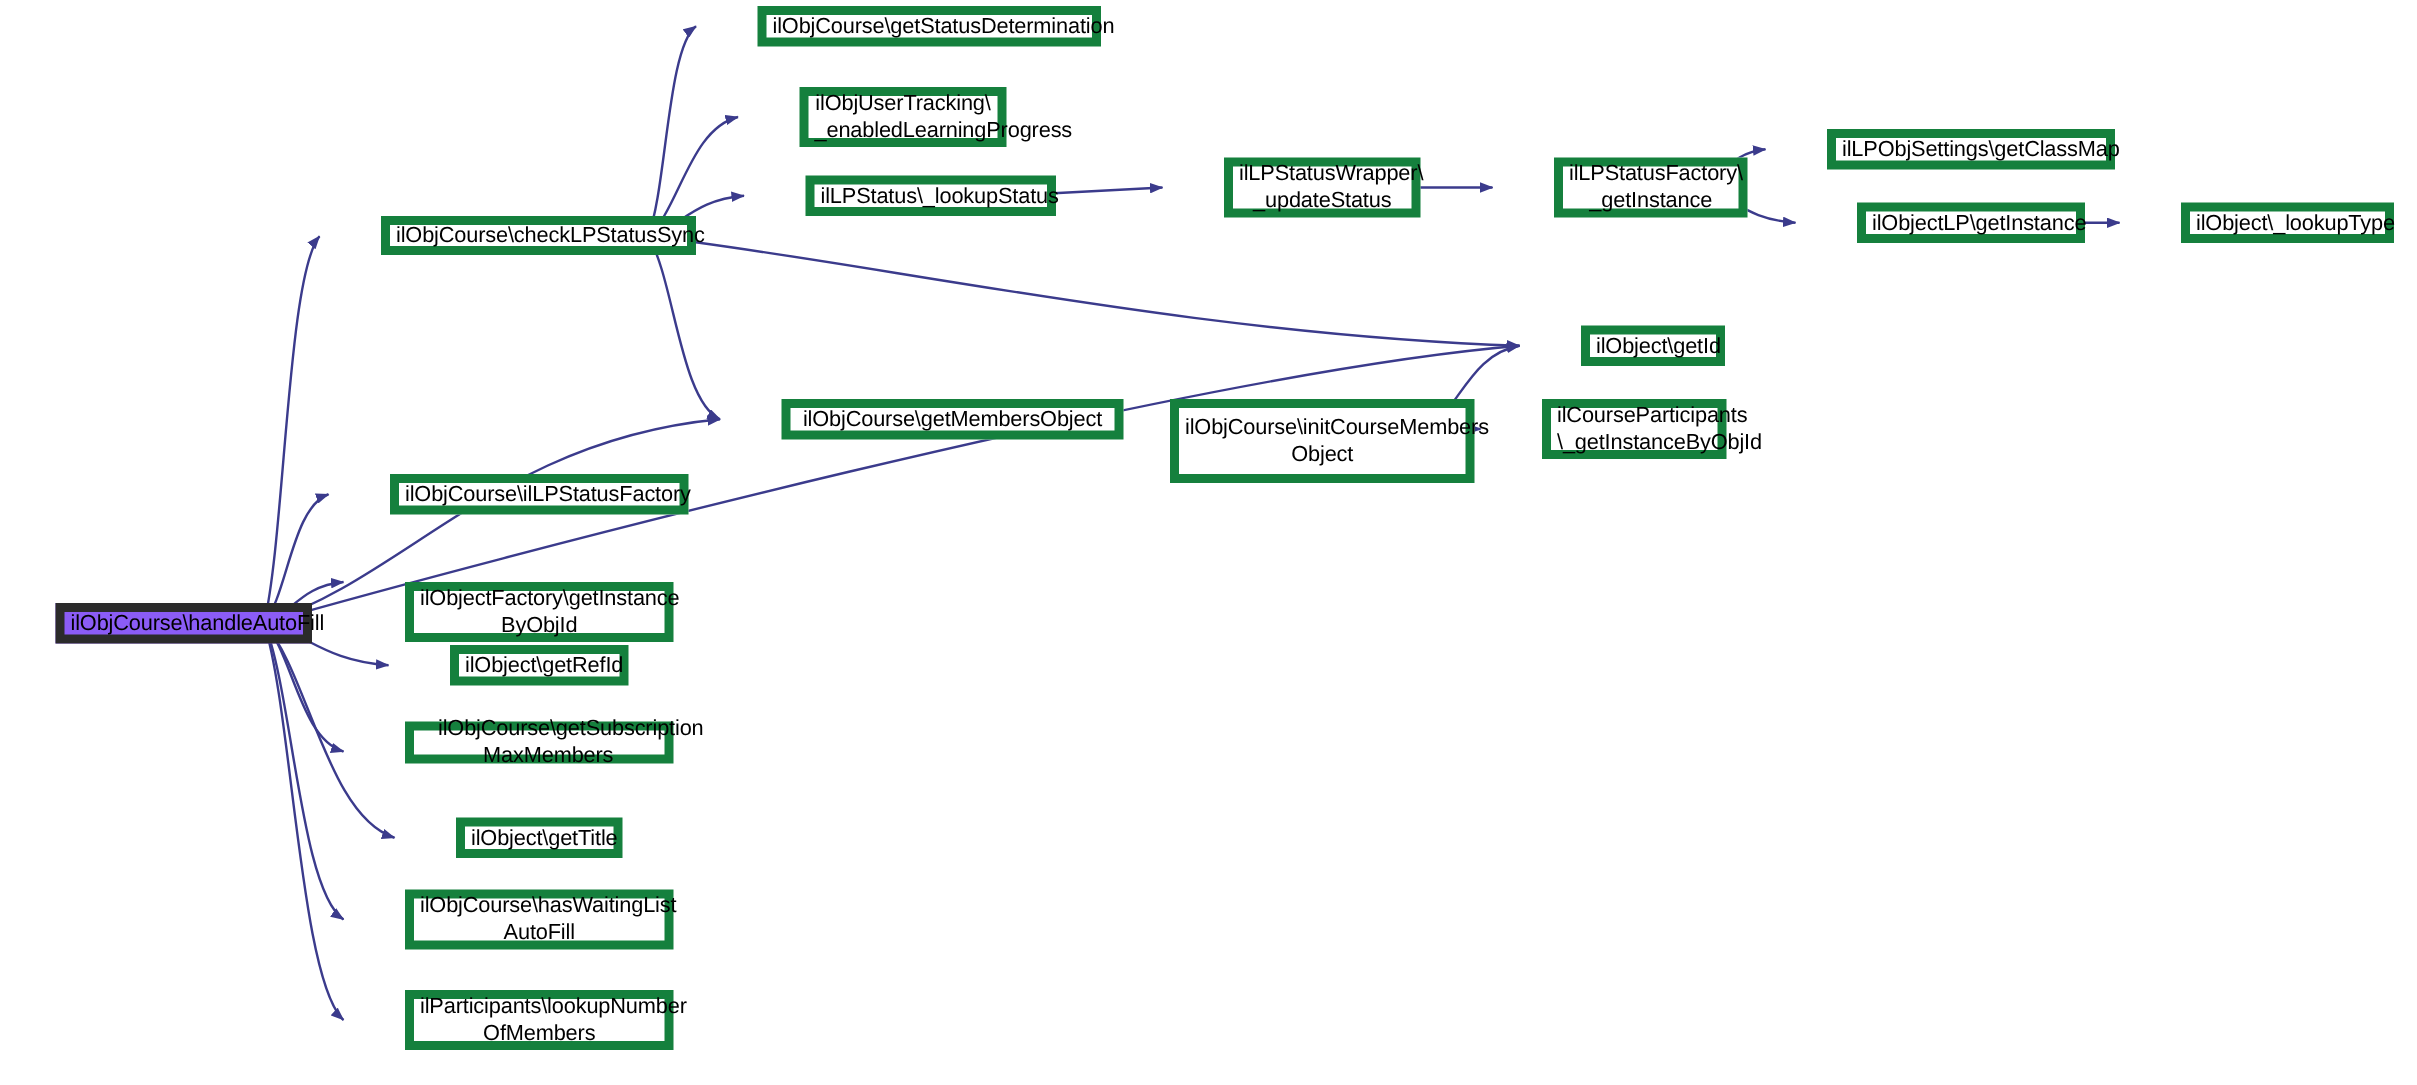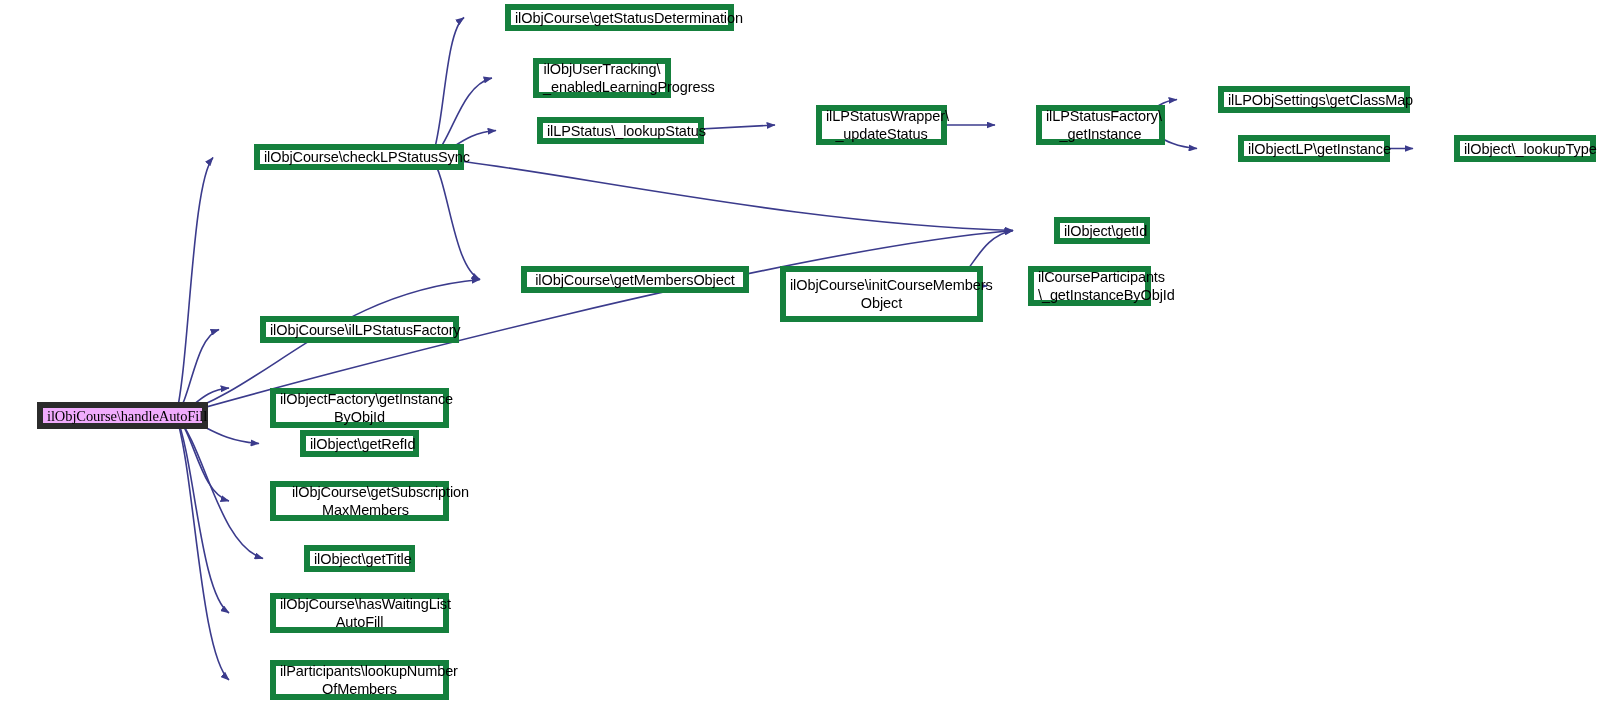--- a/index.html
+++ b/index.html
@@ -35,23 +35,22 @@
     text-align: center;
     font-size: 14.5px;
     line-height: 18px;
     letter-spacing: -0.1px;
     white-space: pre-line;
     padding: 0 4px;
     z-index: 2;
     margin-left: 32px;
   }
   .node.current {
-    background: #f0abfc;
+    background: #8b5cf6;
     border-color: #2b2b2b;
-    font-family: Liberation Serif, serif;
   }
   .node .label {
     display: block;
     width: 100%;
   }
 </style>
 </head>
 <body>
 
 <div id="graph-root">
@@ -104,21 +103,21 @@
       <div class="node" style="left: 1022px; top: 217px; width: 96px; height: 27px;"><span class="label">ilObject\getId</span></div>
       <div class="node" style="left: 489px; top: 266px; width: 228px; height: 27px;"><span class="label">ilObjCourse\getMembersObject</span></div>
       <div class="node" style="left: 748px; top: 266px; width: 203px; height: 56px;"><span class="label">ilObjCourse\initCourseMembers
 Object</span></div>
       <div class="node" style="left: 996px; top: 266px; width: 123px; height: 40px;"><span class="label">ilCourseParticipants
 \_getInstanceByObjId</span></div>
       <div class="node" style="left: 228px; top: 316px; width: 199px; height: 27px;"><span class="label">ilObjCourse\ilLPStatusFactory</span></div>
       <div class="node" style="left: 238px; top: 388px; width: 179px; height: 40px;"><span class="label">ilObjectFactory\getInstance
 ByObjId</span></div>
       <div class="node" style="left: 268px; top: 430px; width: 119px; height: 27px;"><span class="label">ilObject\getRefId</span></div>
-      <div class="node" style="left: 238px; top: 481px; width: 179px; height: 40px; padding-left: 16px;"><span class="label">ilObjCourse\getSubscription
+      <div class="node" style="left: 238px; top: 481px; width: 179px; height: 28px; padding-left: 16px;"><span class="label">ilObjCourse\getSubscription
 MaxMembers</span></div>
       <div class="node" style="left: 272px; top: 545px; width: 111px; height: 27px;"><span class="label">ilObject\getTitle</span></div>
       <div class="node" style="left: 238px; top: 593px; width: 179px; height: 40px;"><span class="label">ilObjCourse\hasWaitingList
 AutoFill</span></div>
       <div class="node" style="left: 238px; top: 660px; width: 179px; height: 40px;"><span class="label">ilParticipants\lookupNumber
 OfMembers</span></div>
     </div>
 </div>
 
 </body></html>

